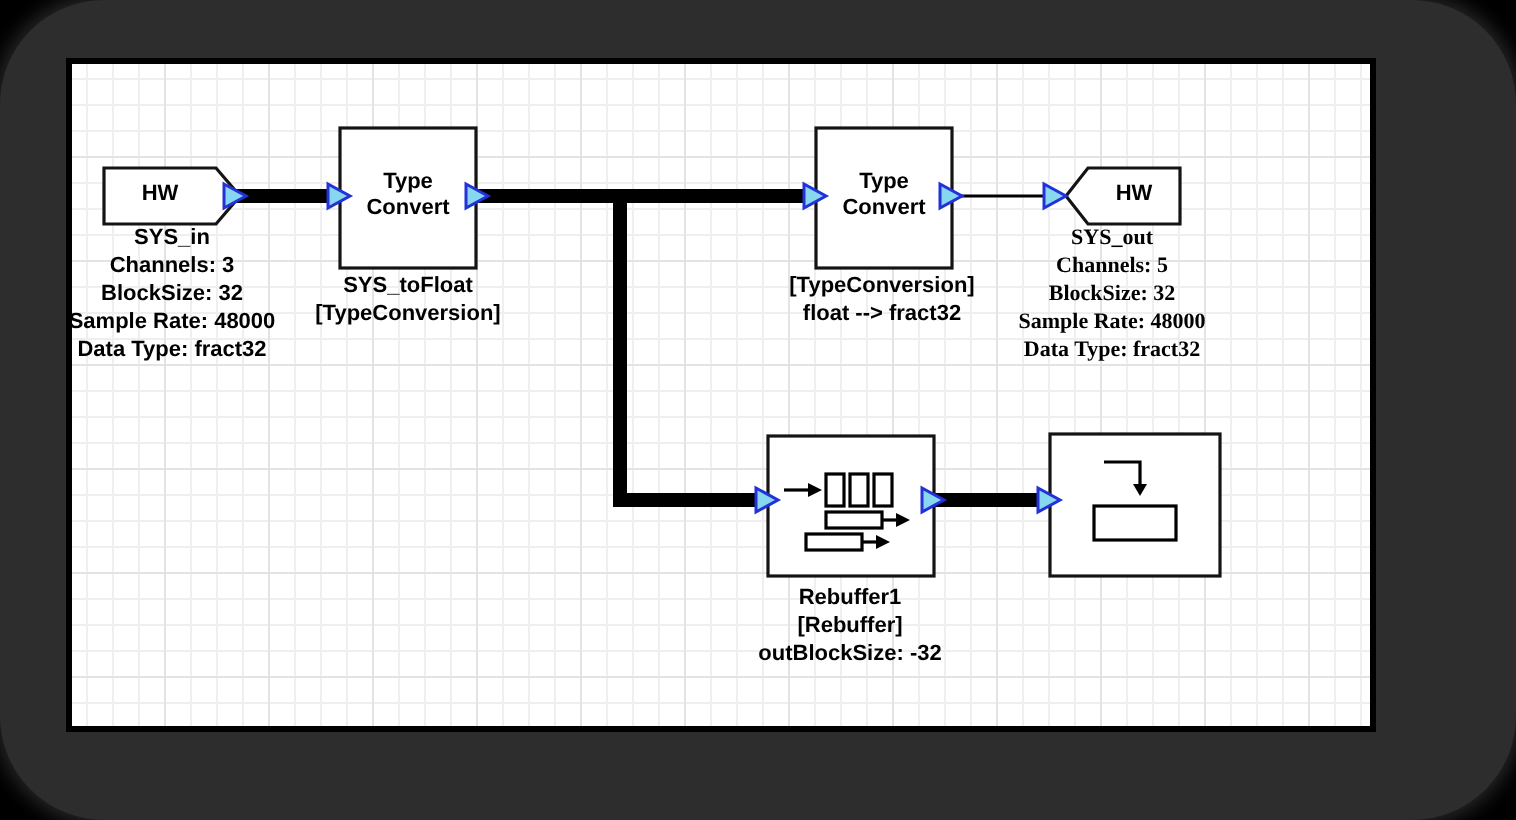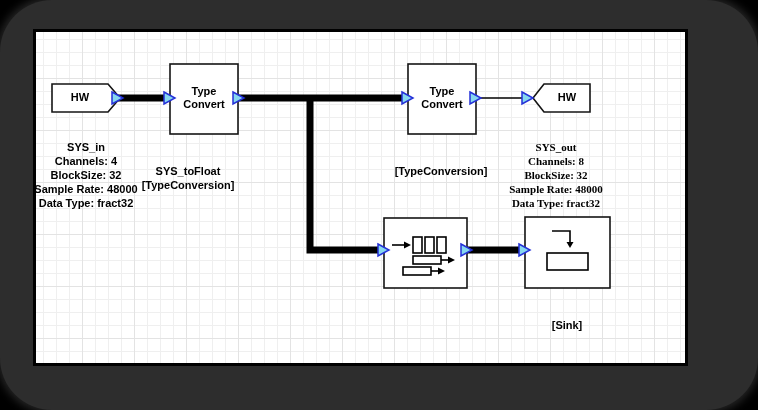--- a/index.html
+++ b/index.html
@@ -40,21 +40,21 @@
   .port{fill:var(--port-fill);stroke:var(--port-stroke);stroke-width:1.5;stroke-linejoin:miter;}
   .glyph{fill:none;stroke:#000;stroke-width:1.6;}
   .glyph-fill{fill:#000;stroke:none;}
   .glyph-box{fill:#fff;stroke:#000;stroke-width:1.6;}
   .title{
     position:absolute;text-align:center;color:var(--text);
     font-size:11px;font-weight:bold;line-height:13px;white-space:nowrap;
   }
   .label{
     position:absolute;text-align:center;color:var(--text);
-    font-size:11px;font-weight:bold;line-height:14px;white-space:nowrap;margin-top:28px;
+    font-size:11px;font-weight:bold;line-height:14px;white-space:nowrap;
   }
 </style>
 </head>
 <body>
 
 <div class="stage">
   <div class="frame"></div>
 
   <div class="canvas">
 
@@ -110,42 +110,47 @@
       <div>Convert</div>
     </div>
     <div class="title" style="left:372px;top:53px;width:68px;">
       <div>Type</div>
       <div>Convert</div>
     </div>
     <div class="title" style="left:508px;top:59px;width:46px;">HW</div>
 
     <div class="label" style="left:-12px;top:80px;width:124px;">
       <div>SYS_in</div>
-      <div>Channels: 4</div>
+      <div>Channels: 3</div>
       <div>BlockSize: 32</div>
       <div>Sample Rate: 48000</div>
       <div>Data Type: fract32</div>
     </div>
 
-    <div class="label" style="left:87px;top:104px;width:130px;text-align:center;">
+    <div class="label" style="left:103px;top:104px;width:130px;text-align:center;">
       <div>SYS_toFloat</div>
       <div>[TypeConversion]</div>
     </div>
 
     <div class="label" style="left:340px;top:104px;width:130px;">
       <div>[TypeConversion]</div>
+      <div>float --&gt; fract32</div>
     </div>
 
     <div class="label" style="left:458px;top:80px;width:124px;font-family:Liberation Serif, serif;">
       <div>SYS_out</div>
-      <div>Channels: 8</div>
+      <div>Channels: 5</div>
       <div>BlockSize: 32</div>
       <div>Sample Rate: 48000</div>
       <div>Data Type: fract32</div>
     </div>
 
+    <div class="label" style="left:324px;top:260px;width:130px;">
+      <div>Rebuffer1</div>
+      <div>[Rebuffer]</div>
+      <div>outBlockSize: -32</div>
+    </div>
 
     <div class="label" style="left:481px;top:258px;width:100px;">
-      <div>[Sink]</div>
     </div>
 
   </div>
 </div>
 
 </body></html>

